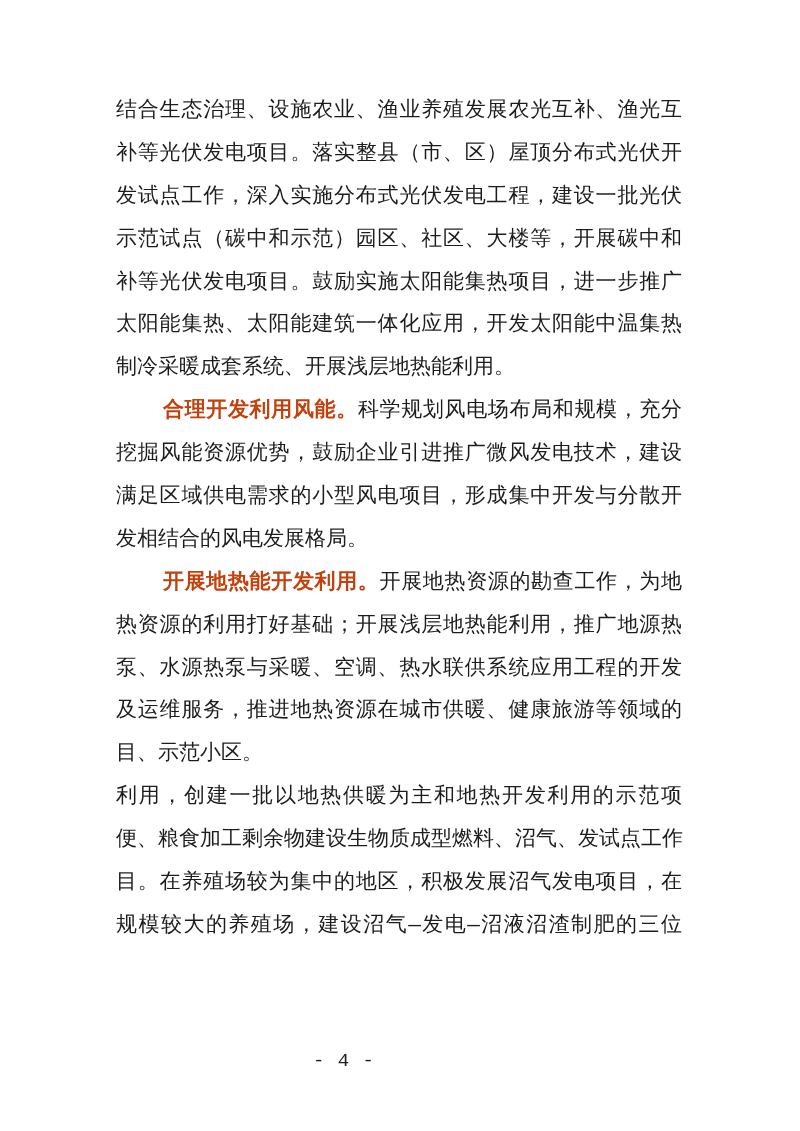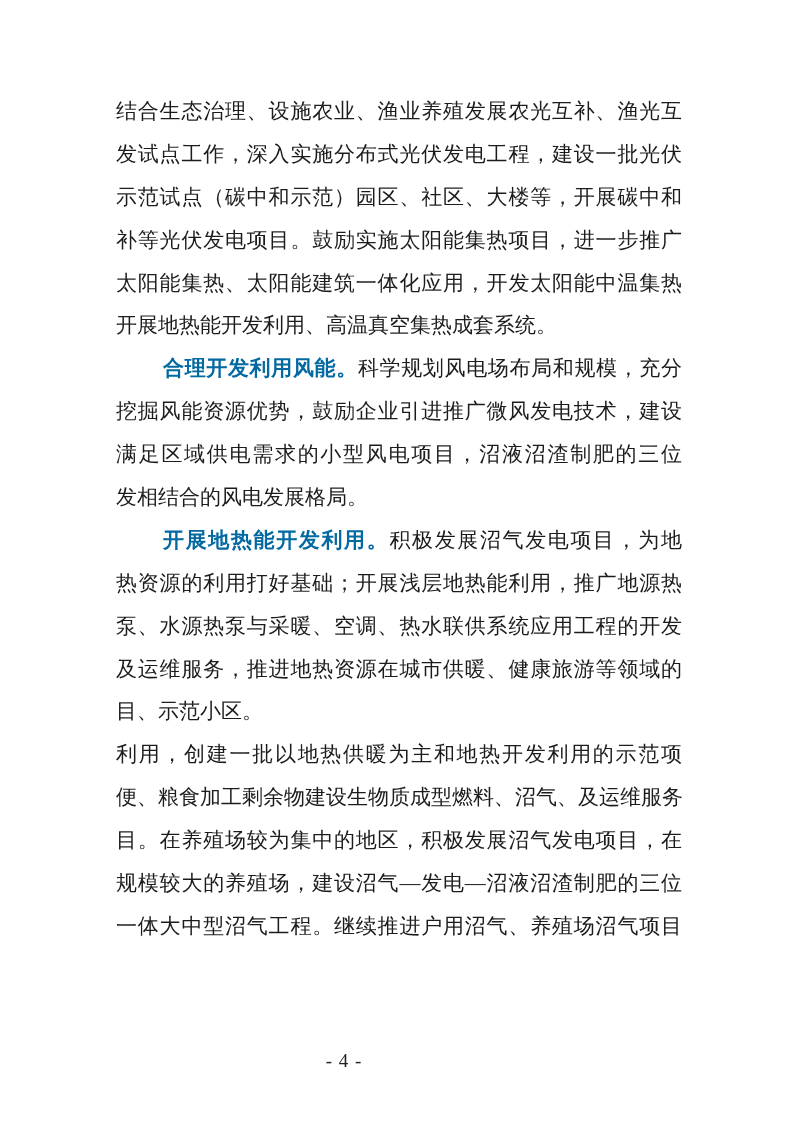--- a/index.html
+++ b/index.html
@@ -6,21 +6,21 @@
     margin: 0;
     padding: 0;
     background: #ffffff;
   }
   .page {
     position: relative;
     width: 688px;
     height: 1131px;
     background: #ffffff;
     overflow: hidden;
-    font-family: Liberation Serif, serif;
+    font-family: Liberation Mono, monospace;
   }
   .content {
     position: absolute;
     left: 116px;
     top: 90px;
     width: 566px;
   }
   .para {
     margin: 0;
     padding: 0;
@@ -36,21 +36,21 @@
     text-justify: inter-ideograph;
   }
   .line.endline {
     text-align-last: left;
   }
   .line.indent {
     text-indent: 47px;
   }
   .lead {
     font-weight: 700;
-    color: #0369a1;
+    color: #c2410c;
   }
   .pageno {
     position: absolute;
     top: 1048px;
     left: 0;
     width: 100%;
     height: 26px;
     line-height: 26px;
     text-align: center;
     font-size: 19px;
@@ -59,46 +59,46 @@
   }
 </style>
 </head>
 <body>
 
 <div class="page">
   <div class="content">
 
     <div class="para">
       <div class="line">结合生态治理、设施农业、渔业养殖发展农光互补、渔光互</div>
+      <div class="line">补等光伏发电项目。落实整县（市、区）屋顶分布式光伏开</div>
       <div class="line">发试点工作，深入实施分布式光伏发电工程，建设一批光伏</div>
       <div class="line">示范试点（碳中和示范）园区、社区、大楼等，开展碳中和</div>
       <div class="line">补等光伏发电项目。鼓励实施太阳能集热项目，进一步推广</div>
       <div class="line">太阳能集热、太阳能建筑一体化应用，开发太阳能中温集热</div>
-      <div class="line endline">开展地热能开发利用、高温真空集热成套系统。</div>
+      <div class="line endline">制冷采暖成套系统、开展浅层地热能利用。</div>
     </div>
 
     <div class="para">
       <div class="line indent"><span class="lead">合理开发利用风能。</span><span>科学规划风电场布局和规模，充分</span></div>
       <div class="line">挖掘风能资源优势，鼓励企业引进推广微风发电技术，建设</div>
-      <div class="line">满足区域供电需求的小型风电项目，沼液沼渣制肥的三位</div>
+      <div class="line">满足区域供电需求的小型风电项目，形成集中开发与分散开</div>
       <div class="line endline">发相结合的风电发展格局。</div>
     </div>
 
     <div class="para">
-      <div class="line indent"><span class="lead">开展地热能开发利用。</span><span>积极发展沼气发电项目，为地</span></div>
+      <div class="line indent"><span class="lead">开展地热能开发利用。</span><span>开展地热资源的勘查工作，为地</span></div>
       <div class="line">热资源的利用打好基础；开展浅层地热能利用，推广地源热</div>
       <div class="line">泵、水源热泵与采暖、空调、热水联供系统应用工程的开发</div>
       <div class="line">及运维服务，推进地热资源在城市供暖、健康旅游等领域的</div>
       <div class="line endline">目、示范小区。</div>
       <div class="line">利用，创建一批以地热供暖为主和地热开发利用的示范项</div>
     </div>
 
     <div class="para">
-      <div class="line">便、粮食加工剩余物建设生物质成型燃料、沼气、及运维服务</div>
+      <div class="line">便、粮食加工剩余物建设生物质成型燃料、沼气、发试点工作</div>
       <div class="line">目。在养殖场较为集中的地区，积极发展沼气发电项目，在</div>
       <div class="line">规模较大的养殖场，建设沼气—发电—沼液沼渣制肥的三位</div>
-      <div class="line">一体大中型沼气工程。继续推进户用沼气、养殖场沼气项目</div>
     </div>
 
   </div>
 
   <div class="pageno">- 4 -</div>
 </div>
 
 </body></html>

